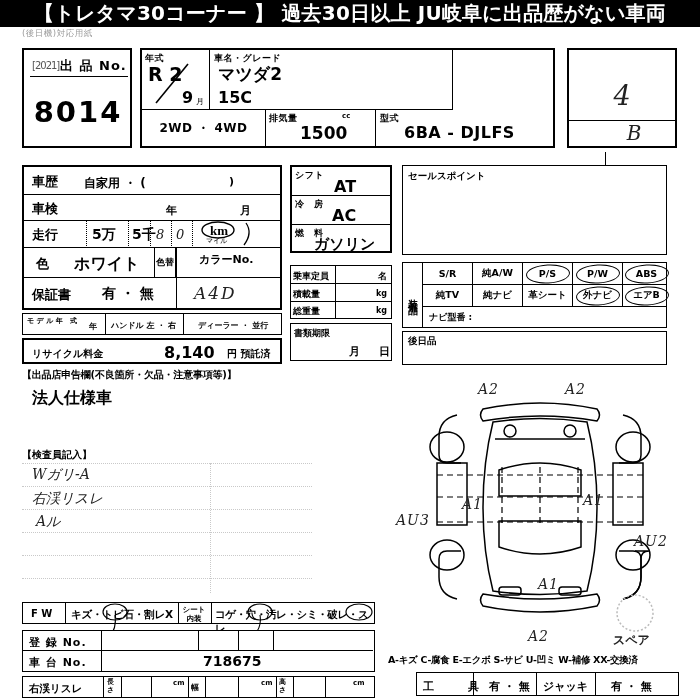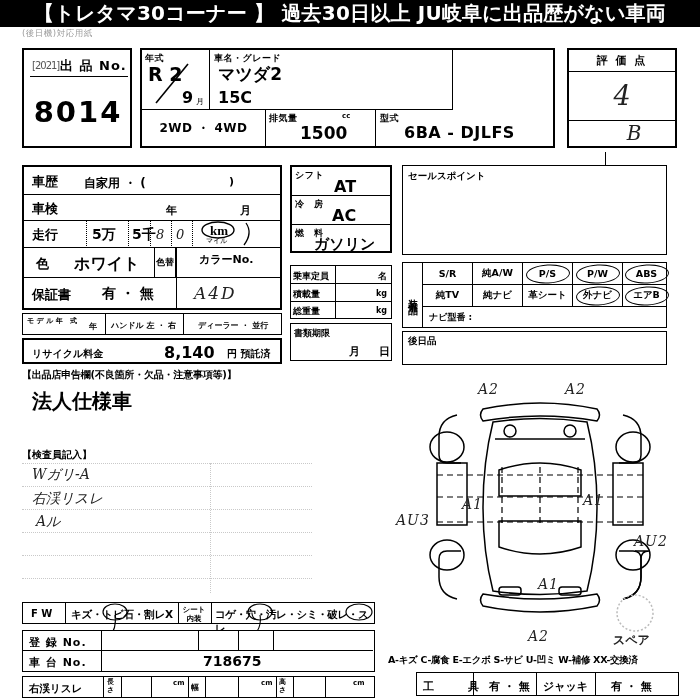--- a/index.html
+++ b/index.html
@@ -92,21 +92,20 @@
     <span style="position:absolute;left:76px;top:2px;font-size:7px;font-weight:bold;">cc</span>
     <span class="val" style="left:34px;top:13px;font-size:17px;">1500</span>
   </div>
 
   <div style="position:absolute;left:376px;top:110px;width:177px;height:36px;box-sizing:border-box;">
     <span class="lbl" style="left:4px;top:2px;">型式</span>
     <span class="val" style="left:28px;top:13px;font-size:16px;letter-spacing:.5px;">6BA - DJLFS</span>
   </div>
 
   <div class="bx2" style="left:567px;top:48px;width:110px;height:100px;">
-    <div class="ctr" style="position:absolute;left:0;top:0;width:106px;height:21px;border-bottom:1.5px solid #000;font-size:11px;font-weight:bold;letter-spacing:2px;">評 価 点</div>
     <div class="ctr" style="position:absolute;left:0;top:21px;width:106px;height:49px;border-bottom:1.5px solid #000;">
       <span class="hand" style="font-size:27px;">4</span>
     </div>
     <div class="ctr" style="position:absolute;left:12px;top:70px;width:24px;height:40px;border-right:1.5px solid #000;font-size:9px;font-weight:bold;line-height:1.05;margin-top:32px;">内装</div>
     <div class="ctr" style="position:absolute;left:24px;top:70px;width:82px;height:26px;">
       <span class="hand" style="font-size:20px;">B</span>
     </div>
   </div>
 
   <div class="bx2" style="left:22px;top:165px;width:260px;height:145px;">
@@ -258,21 +257,21 @@
     <span style="position:absolute;left:86px;top:48px;font-size:9px;"></span>
   </div>
 
   <div class="bx" style="left:402px;top:331px;width:265px;height:34px;">
     <span style="position:absolute;left:5px;top:3px;font-size:9.5px;font-weight:bold;">後日品</span>
     <span style="position:absolute;left:8px;top:18px;font-size:9px;"></span>
   </div>
 
   <div style="position:absolute;left:22px;top:368px;width:280px;">
     <div style="font-size:10px;font-weight:bold;letter-spacing:-.2px;">【出品店申告欄(不良箇所・欠品・注意事項等)】</div>
-    <div style="font-size:20px;font-weight:bold;margin-top:6px;margin-left:10px;">法人仕様車</div>
+    <div style="font-size:16px;font-weight:bold;margin-top:6px;margin-left:10px;">法人仕様車</div>
   </div>
 
   <div style="position:absolute;left:22px;top:448px;width:280px;">
     <div style="font-size:10px;font-weight:bold;">【検査員記入】</div>
   </div>
 
   <div class="doth" style="left:22px;top:463px;width:290px;border-top:1px dotted #c9c9c9;"></div>
   <div class="doth" style="left:22px;top:486px;width:290px;border-top:1px dotted #c9c9c9;"></div>
   <div class="doth" style="left:22px;top:509px;width:290px;border-top:1px dotted #c9c9c9;"></div>
   <div class="doth" style="left:22px;top:532px;width:290px;border-top:1px dotted #c9c9c9;"></div>

